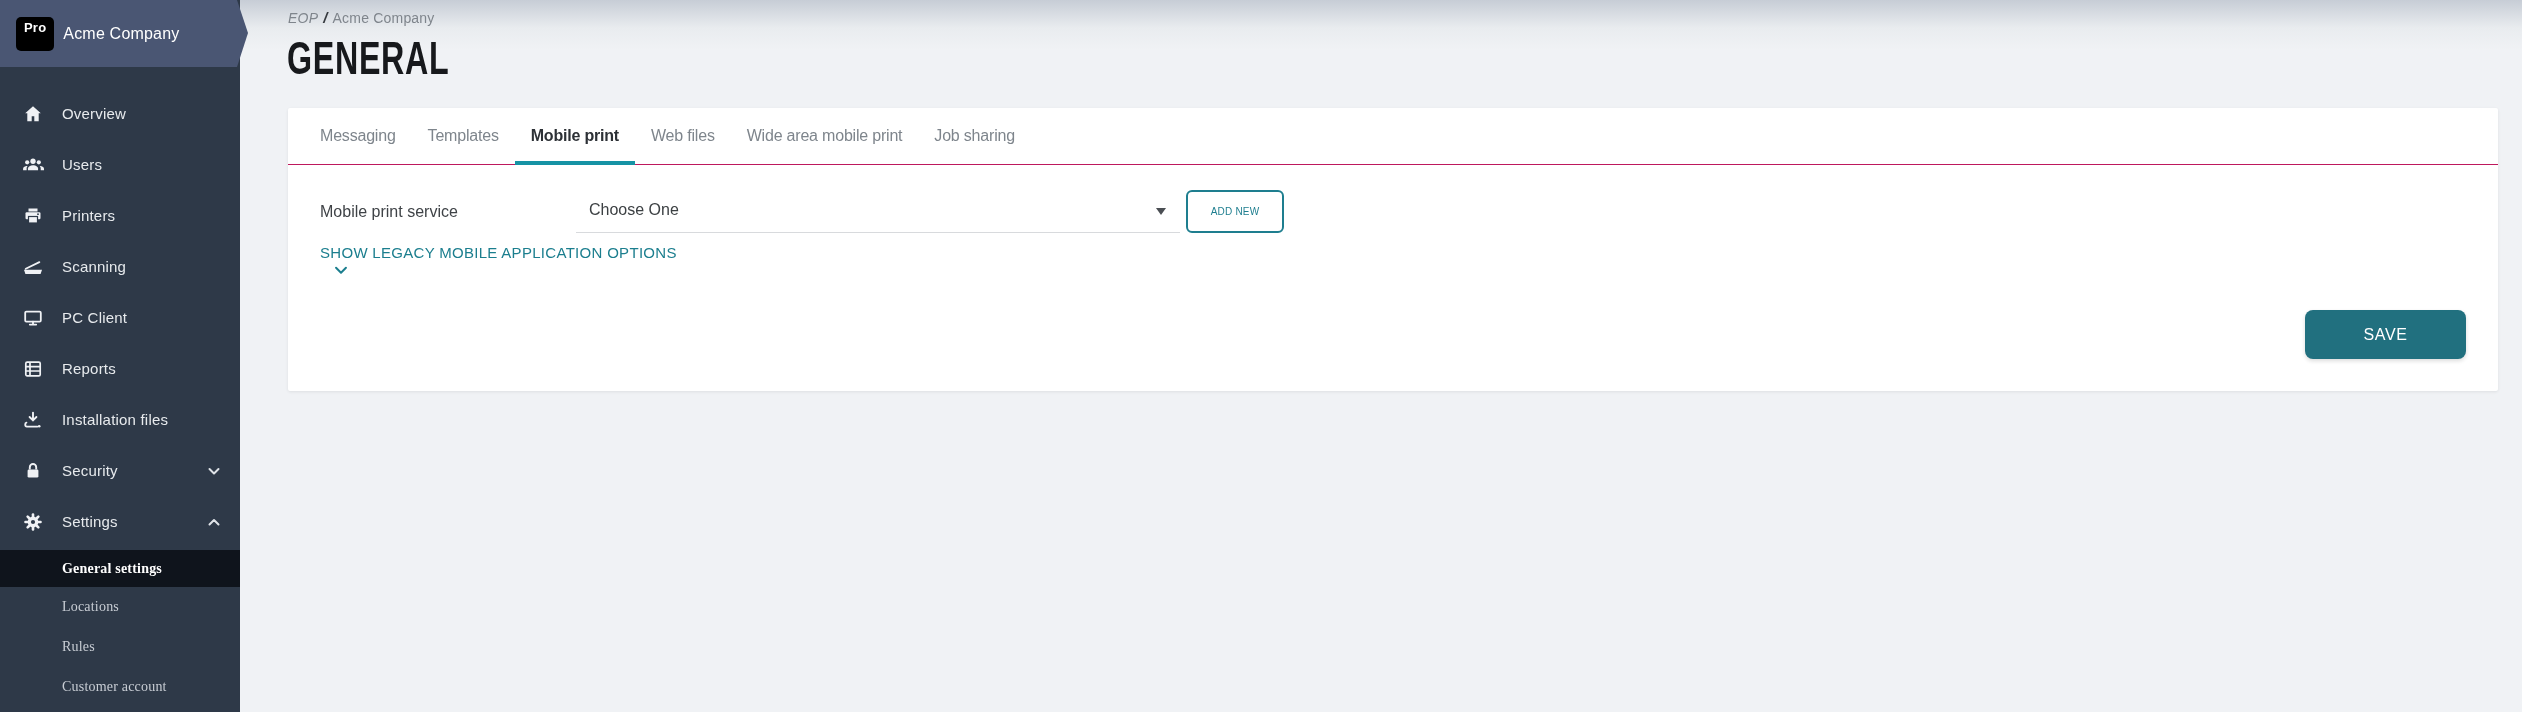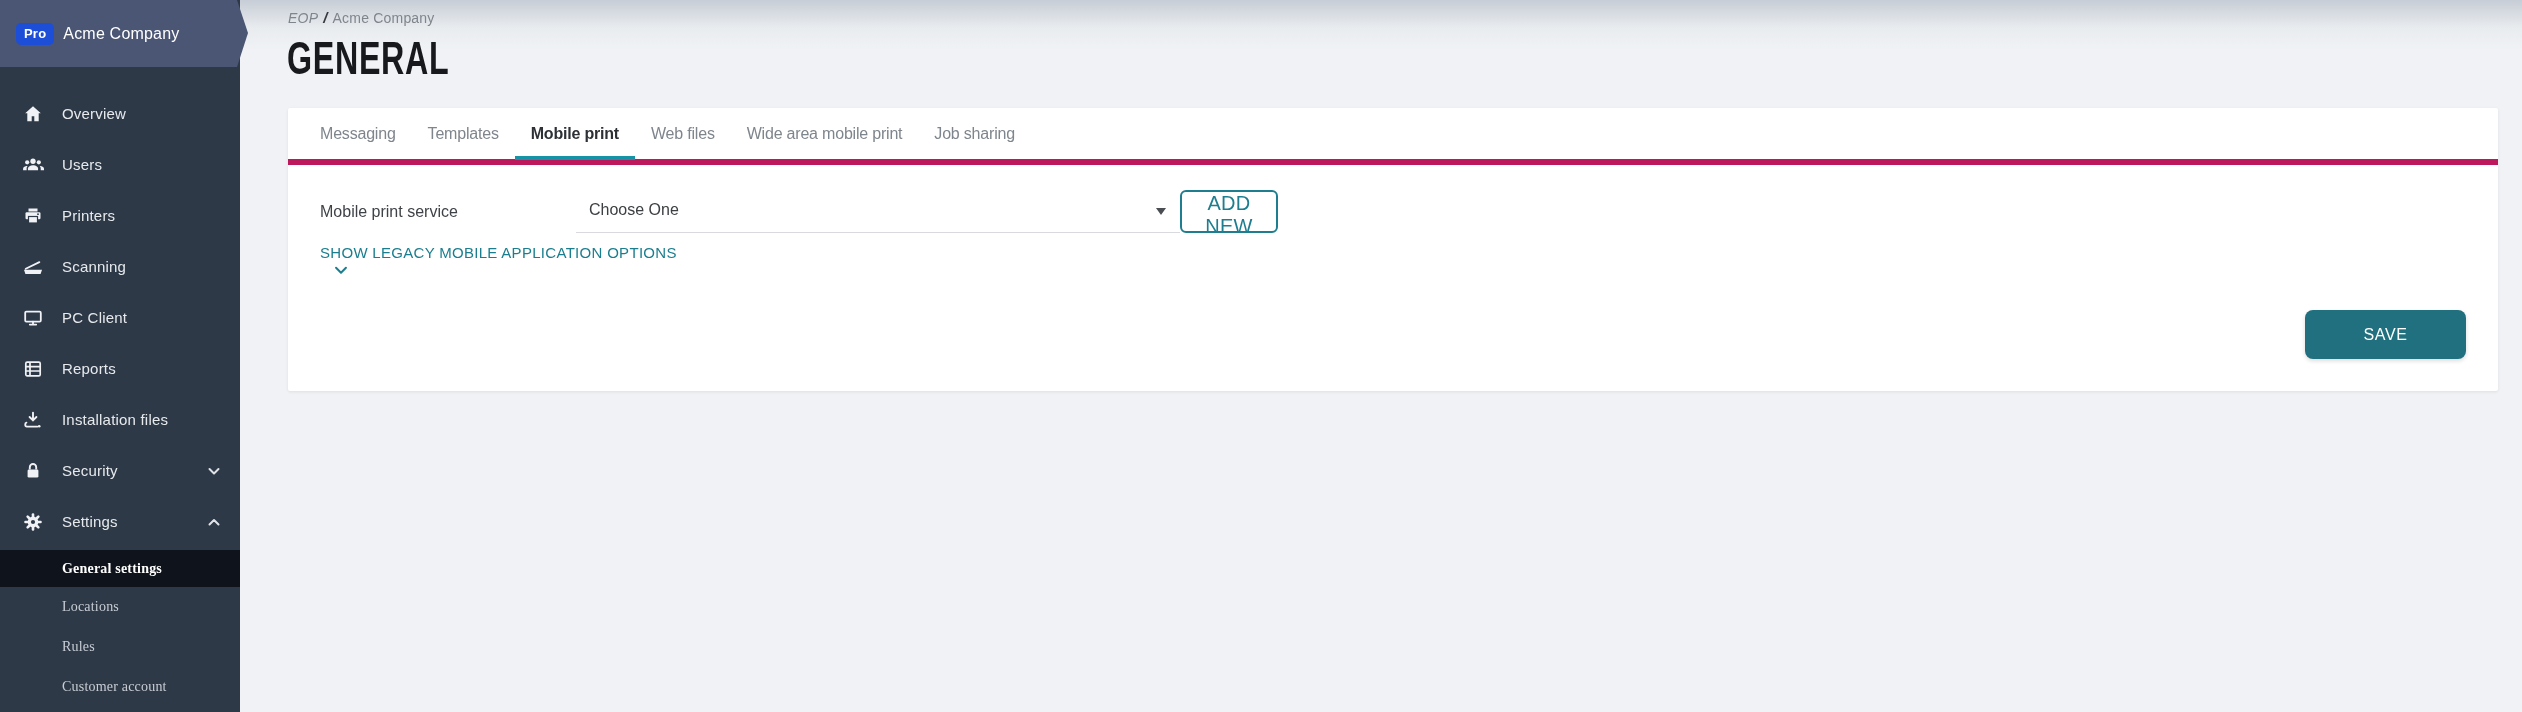--- a/index.html
+++ b/index.html
@@ -5,22 +5,22 @@
   * { margin:0; padding:0; box-sizing:border-box; }
   html,body { width:2522px; height:712px; font-family:"Liberation Sans", sans-serif; }
   .page { position:relative; width:2522px; height:712px; overflow:hidden;
     background:linear-gradient(180deg,#c7cdd6 0px,#e9ecef 28px,#f0f2f5 50px,#f0f2f5 100%); }
 
   
   .sidebar { position:absolute; left:0; top:0; width:240px; height:712px; background:#2e3948; z-index:2; }
   .brand-band { position:absolute; left:0; top:0; width:248px; height:67px; background:#4a5673;
     display:flex; align-items:center; padding-left:16px;
     clip-path:polygon(0 0, 237px 0, 248px 33px, 237px 67px, 0 67px); }
-  .pro-badge { background:#1d4ed8; color:#fff; font-size:13px; font-weight:bold;
-    padding:3px 8px 4px; border-radius:5px; letter-spacing:.2px; }
+  .pro-badge { background:#000000; color:#fff; font-size:13px; font-weight:bold;
+    padding:3px 8px 16px; border-radius:5px; letter-spacing:.2px; }
   .company { color:#ffffff; font-size:16px; font-weight:500; margin-left:9px; letter-spacing:.2px; }
 
   .nav { position:absolute; top:88px; left:0; width:240px; }
   .nav-item { position:relative; height:51px; display:flex; align-items:center; cursor:pointer; }
   .nav-icon { position:absolute; left:22px; width:22px; height:22px; display:flex; align-items:center; justify-content:center; }
   .nav-label { position:absolute; left:62px; color:#e7eaed; font-size:15px; letter-spacing:.2px; }
   .nav-chevron { position:absolute; right:16px; width:20px; height:20px; }
 
   .subnav { position:absolute; top:550px; left:0; width:240px; }
   .sub-item { height:40px; display:flex; align-items:center; cursor:pointer;font-family:Liberation Serif, serif; }
@@ -33,35 +33,35 @@
   .breadcrumb { position:absolute; left:48px; top:9px; font-size:14px; color:#7f858c; letter-spacing:.2px; }
   .crumb-root { color:#7f858c; cursor:pointer;font-style:italic; }
   .crumb-sep { color:#35393e; font-weight:bold; font-style:italic; padding:0 5px; font-size:15px; }
   .crumb-current { color:#7f858c; }
   .page-title { position:absolute; left:47px; top:31px; font-size:46px; font-weight:bold; color:#17191c;
     transform:scaleX(.70); transform-origin:left top; letter-spacing:1px; white-space:nowrap; }
 
   .card { position:absolute; left:48px; top:108px; width:2210px; height:283px; background:#ffffff;
     border-radius:2px; box-shadow:0 1px 3px rgba(60,64,67,.10); }
 
-  .tabs { position:absolute; left:0; top:0; right:0; height:57px; border-bottom:6px solid #be185d;
+  .tabs { position:absolute; left:0; top:0; right:0; height:57px; border-bottom:1px solid #be185d;
     display:flex; align-items:center; padding-left:16px; }
   .tab { position:relative; height:100%; display:flex; align-items:center; padding:0 16px;
     font-size:16px; color:#7e858c; letter-spacing:-.2px; cursor:pointer; white-space:nowrap; }
   .tab.active { color:#2d3136; font-weight:bold; }
   .tab.active::after { content:""; position:absolute; left:0; right:0; bottom:-1px; height:4px; background:#1693a5; }
 
   .form-row { position:absolute; left:32px; top:82px; height:43px; display:flex; }
   .field-label { width:256px; line-height:43px; font-size:16px; color:#3f4347; }
   .select-box { position:relative; width:604px; height:43px; border-bottom:1px solid #d8dadd; cursor:pointer; }
   .select-value { position:absolute; left:13px; top:0; line-height:40px; font-size:16px; color:#3c4043; }
   .select-caret { position:absolute; right:14px; top:18px; width:0; height:0;
     border-left:5px solid transparent; border-right:5px solid transparent; border-top:7px solid #4a4e53; }
-  .add-new-btn { margin-left:0; width:98px; height:43px; background:#ffffff;
-    border:2px solid #1e7e8f; border-radius:6px; color:#1e7e8f; font-size:20px; font-weight:500;
+  .add-new-btn { margin-left:6px; width:98px; height:43px; background:#ffffff;
+    border:2px solid #1e7e8f; border-radius:6px; color:#1e7e8f; font-size:10px; font-weight:500;
     letter-spacing:.2px; cursor:pointer; font-family:"Liberation Sans", sans-serif; }
 
   .legacy-row { position:absolute; left:32px; top:136px; height:26px; display:flex; align-items:flex-start; cursor:pointer;flex-direction:column; }
   .legacy-label { font-size:15px; color:#1b7e8e; letter-spacing:.3px; }
   .legacy-chevron { margin-left:12px; width:18px; height:18px; }
 
   .save-btn { position:absolute; right:32px; top:202px; width:161px; height:49px;
     background:#21707f; border:none; border-radius:8px; color:#ffffff; font-size:16px;
     letter-spacing:.6px; cursor:pointer; box-shadow:0 2px 4px rgba(0,0,0,.14);
     font-family:"Liberation Sans", sans-serif; }

